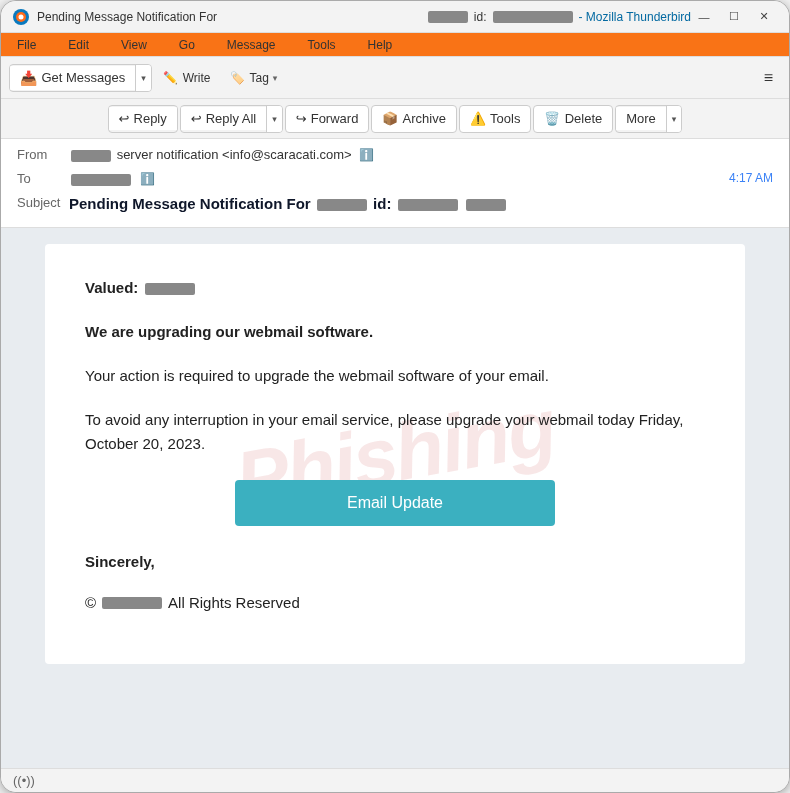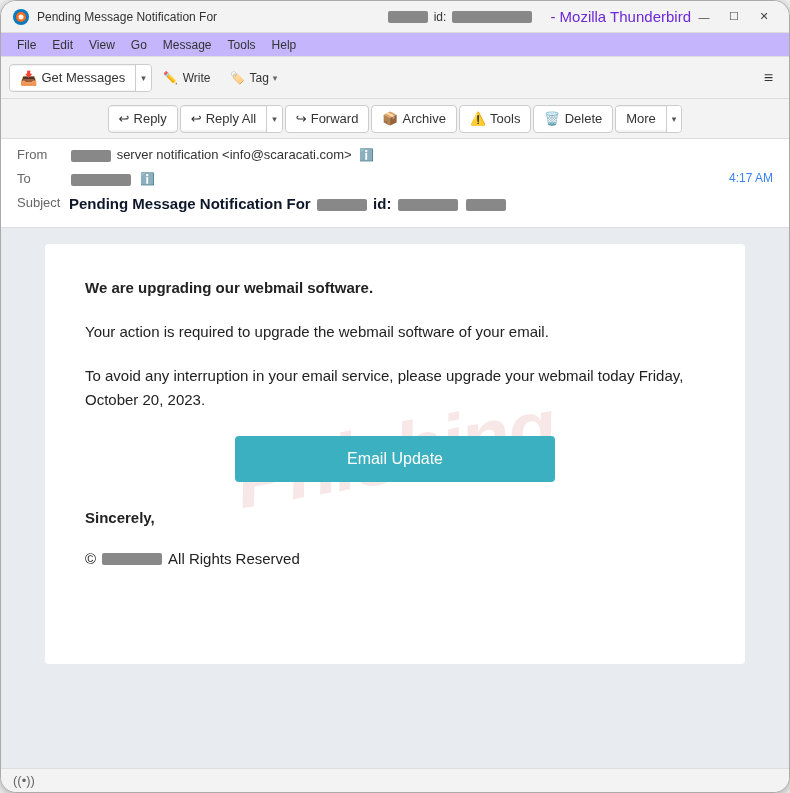--- a/index.html
+++ b/index.html
@@ -62,27 +62,28 @@
       font-size: 11px;
       color: #444;
       display: flex;
       align-items: center;
       justify-content: center;
       border-radius: 4px;
     }
 
     
     .menu-bar {
-      background: #c4b5fd;
+      background: #f97316;
       height: 24px;
       display: flex;
       align-items: center;
       padding: 0 8px;
       flex-shrink: 0;
       border-bottom: 1px solid #ddd;
+      gap: 16px;
     }
     .menu-item {
       font-size: 12px;
       color: #333;
       padding: 2px 8px;
       cursor: pointer;
       border-radius: 3px;
     }
 
     
@@ -354,21 +355,21 @@
       <svg width="16" height="16" viewBox="0 0 16 16">
         <circle cx="8" cy="8" r="8" fill="#0a7abf"></circle>
         <circle cx="8" cy="8" r="5" fill="#ff6b1a"></circle>
         <circle cx="8" cy="8" r="2.5" fill="white"></circle>
       </svg>
     </div>
     <span class="title-bar-text">Pending Message Notification For</span>
     <span class="redacted-sm"></span>
     <span style="font-size:12px;color:#333;margin:0 4px;">id:</span>
     <span class="redacted" style="min-width:80px;"></span>
-    <span style="font-size:15px;color:#6d28d9;margin-left:16px;">- Mozilla Thunderbird</span>
+    <span style="font-size:12px;color:#0369a1;margin-left:4px;">- Mozilla Thunderbird</span>
     <div class="title-bar-controls">
       <button class="title-btn">—</button>
       <button class="title-btn">☐</button>
       <button class="title-btn close">✕</button>
     </div>
   </div>
 
   <div class="menu-bar">
     <span class="menu-item">File</span>
     <span class="menu-item">Edit</span>
@@ -466,20 +467,24 @@
       </span>
     </div>
   </div>
 
   <div class="email-body-wrapper">
     <div class="email-body">
 
       <div class="watermark">Phishing</div>
 
       <div class="email-content">
+        <p class="greeting">
+          <span>Valued:</span>
+          <span class="redacted-sm" style="min-width:50px;"></span>
+        </p>
 
         <p class="upgrade-heading">We are upgrading our webmail software.</p>
 
         <p>Your action is required to upgrade the webmail software of your email.</p>
 
         <p>To avoid any interruption in your email service, please upgrade your webmail today Friday, October 20, 2023.</p>
 
         <button class="email-update-btn">Email Update</button>
 
         <div class="email-footer">

